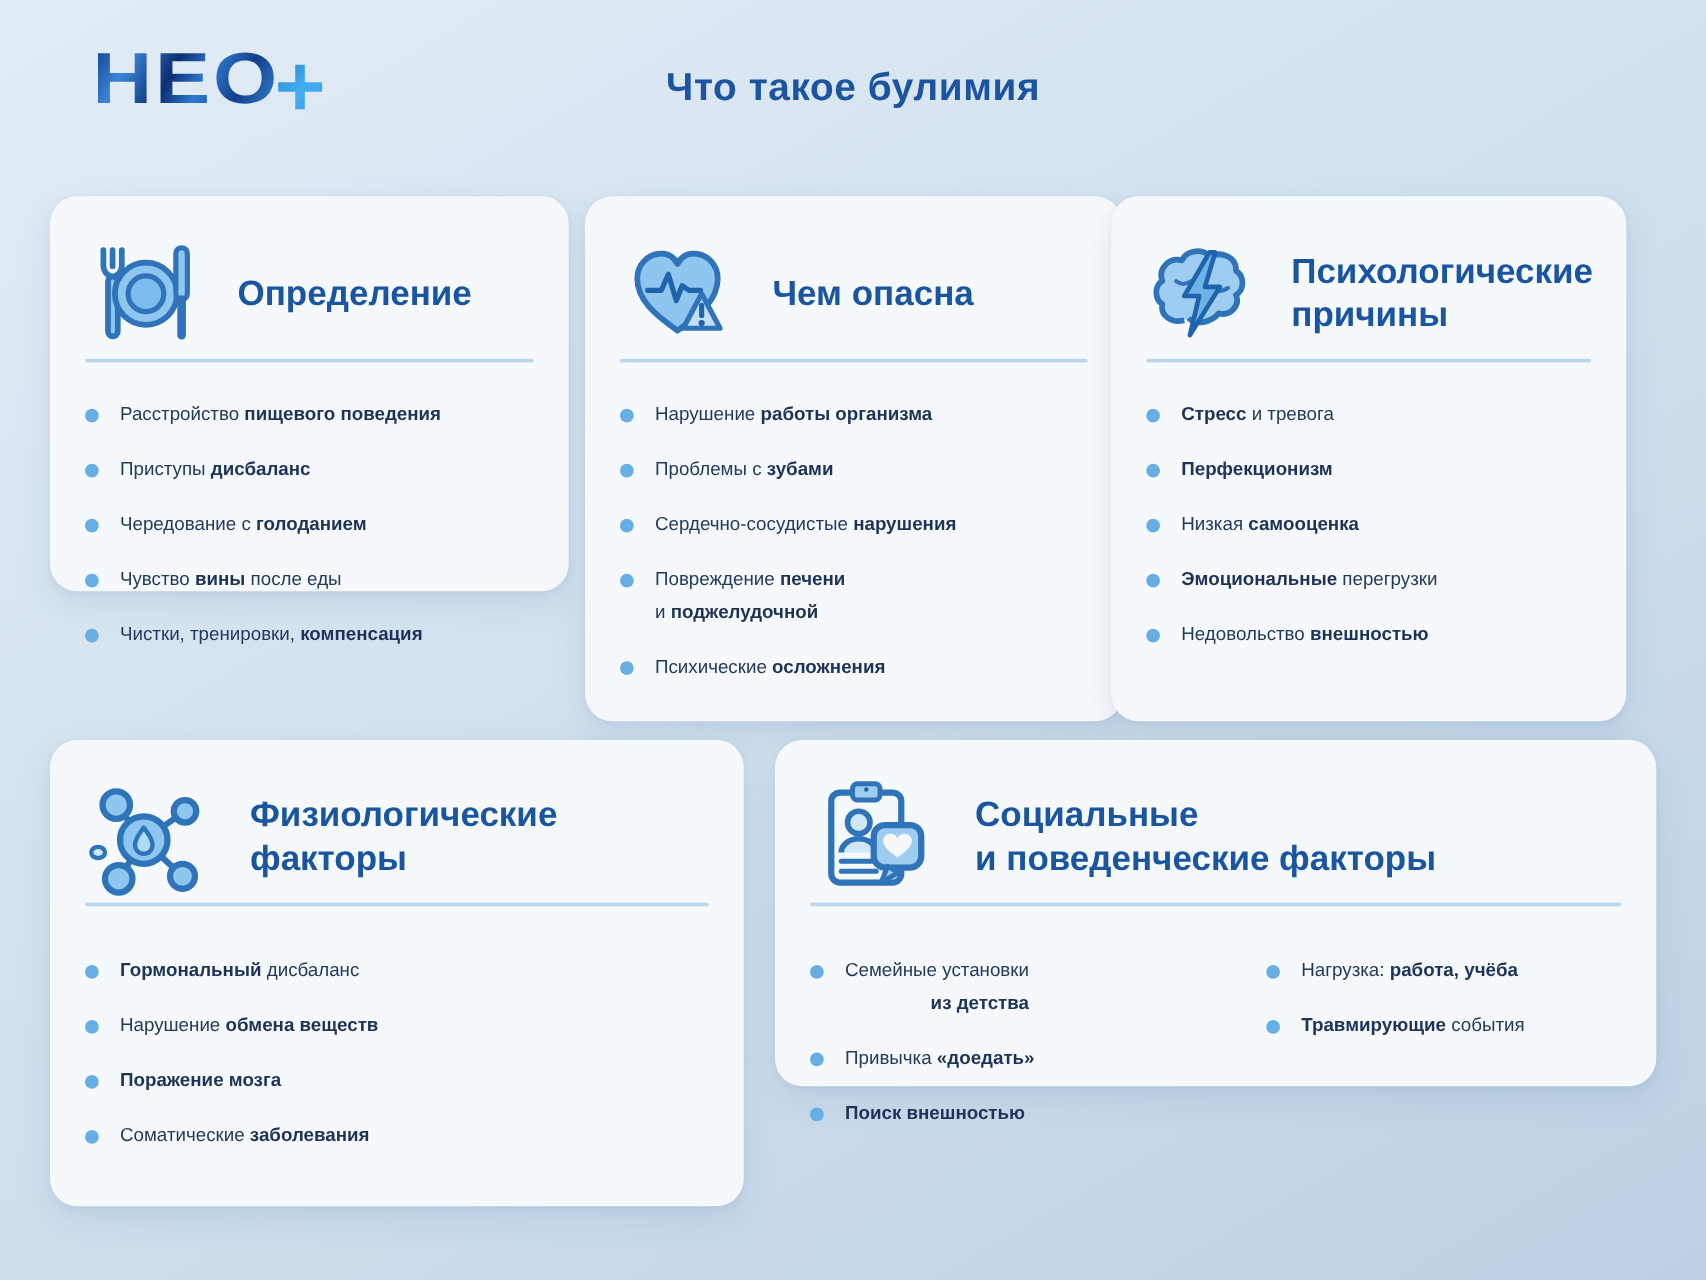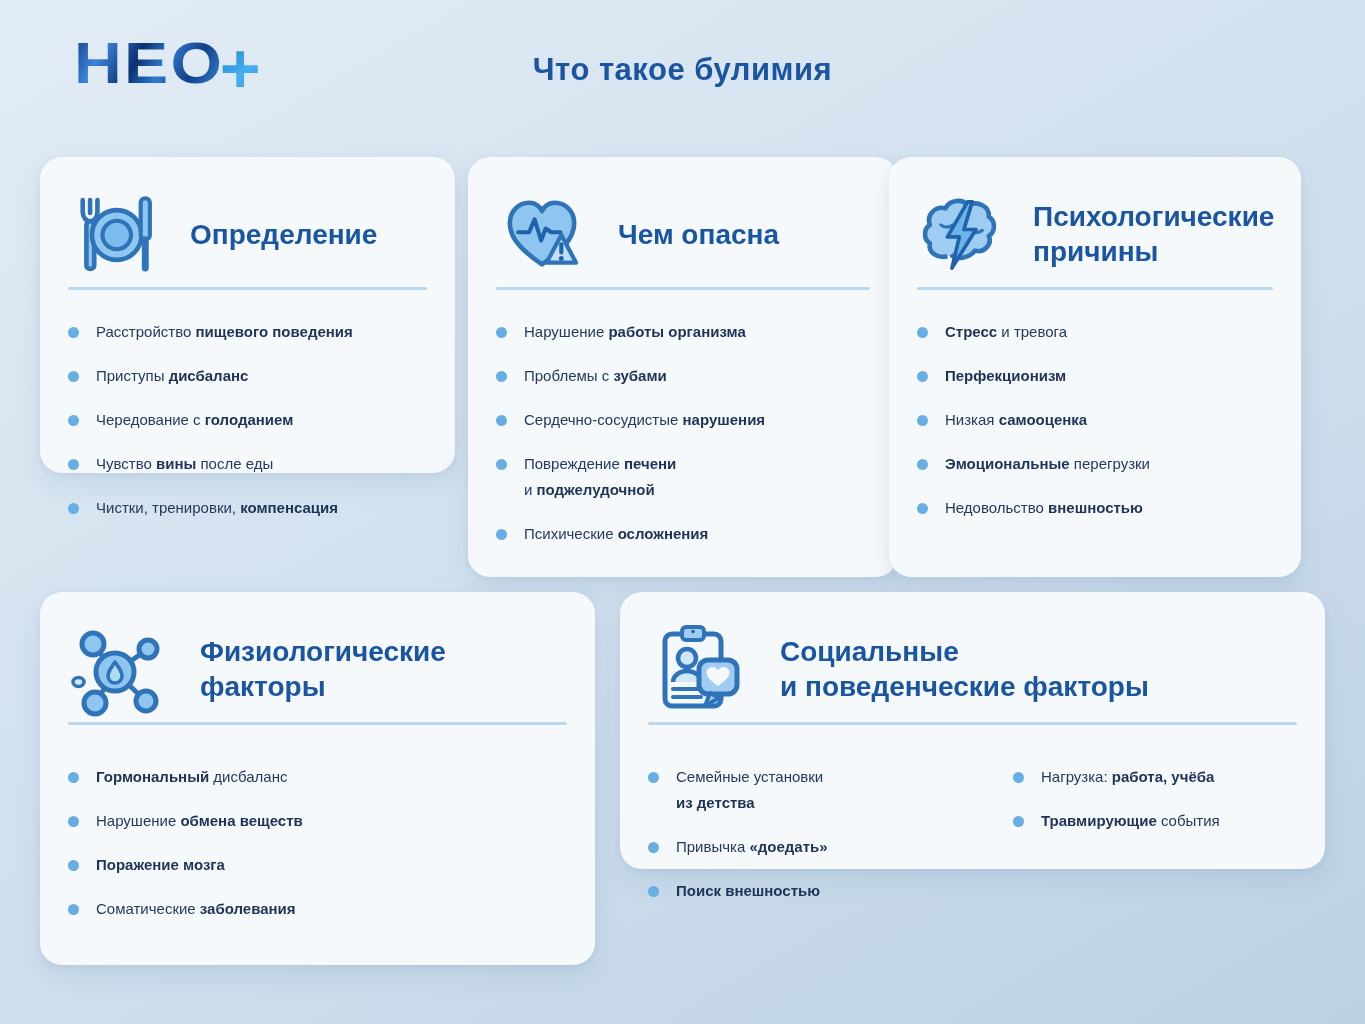--- a/index.html
+++ b/index.html
@@ -35,21 +35,21 @@
   .card-title{margin:0;font-size:28px;font-weight:700;color:#1a55a2;line-height:1.24;white-space:pre-line;}
   .divider{height:3px;background:#b9d7ee;border-radius:2px;}
   
   ul.bullets{list-style:none;margin:29px 0 0;padding:0;}
   .row2 ul.bullets{margin-top:39px;}
   ul.bullets li{display:flex;align-items:flex-start;gap:17px;margin-bottom:18px;
     font-size:15px;line-height:26px;color:#243a5d;}
   .dot{flex:none;width:11px;height:11px;border-radius:50%;background:#67aee4;margin-top:8px;}
   .bullet-text{white-space:pre-line;}
   .bullet-text b{font-weight:700;color:#1e3357;}
-  .cols{display:flex;}
+  .cols{display:flex;text-align:right;}
   .cols ul.bullets:first-child{width:365px;flex:none;}
   .cols ul.bullets:last-child{flex:1;}
 </style>
 </head>
 <body>
 
 <div class="canvas">
 
   <div class="logo">
     <span class="logo-text">НЕО</span>

